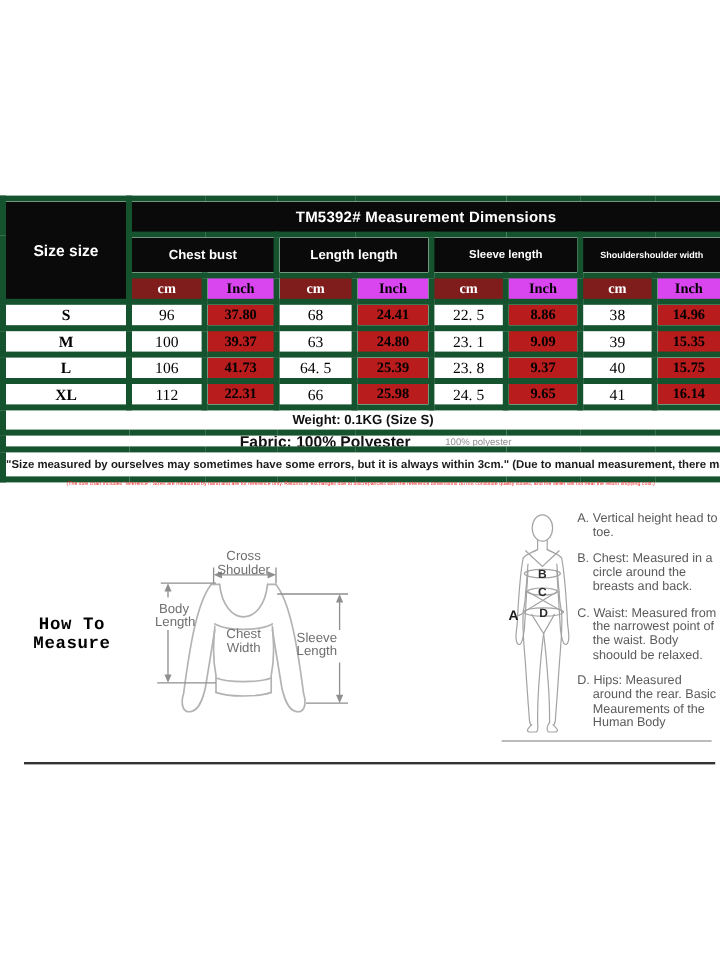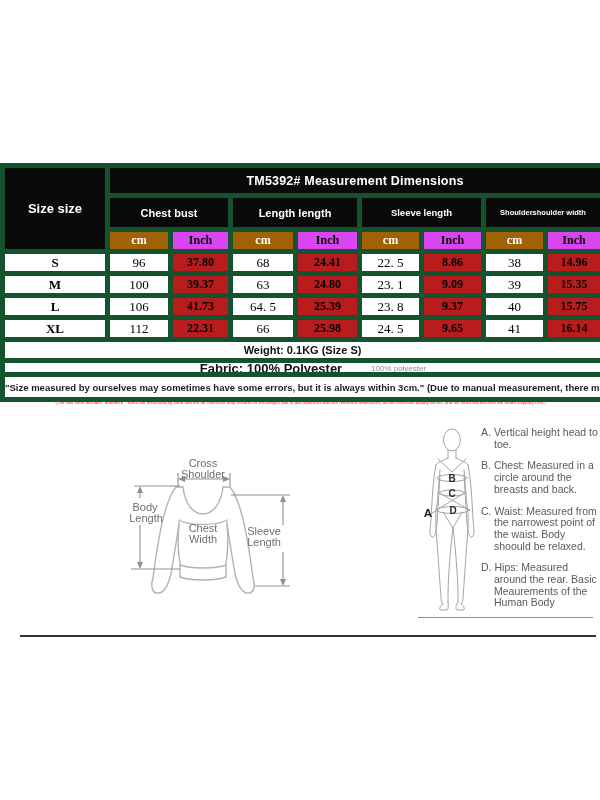--- a/index.html
+++ b/index.html
@@ -12,21 +12,21 @@
   table.size-table td{border:5px solid #14532d;text-align:center;vertical-align:middle;
     padding:0;overflow:hidden;white-space:nowrap;}
   .hdr{background:#0a0a0a;color:#fff;font-weight:bold;}
   td.size-col-hdr{font-size:13px;}
   td.title-cell{font-size:12.5px;letter-spacing:.2px;}
   td.grp{font-size:11px;}
   td.grp.g-sleeve{font-size:9.5px;}
   td.grp.g-shoulder{font-size:7.5px;text-align:center;}
   .r-title{height:30px;} .r-groups{height:34px;} .r-units{height:22px;}
   .r-data{height:22px;} .r-weight{height:21px;} .r-fabric{height:14px;} .r-note{height:25px;}
-  td.unit-cm{background:#a16207;color:#fff;font-family:"Liberation Serif",serif;
+  td.unit-cm{background:#7f1d1d;color:#fff;font-family:"Liberation Serif",serif;
     font-weight:bold;font-size:12px;}
   td.unit-in{background:#d946ef;color:#000;font-family:"Liberation Serif",serif;
     font-weight:bold;font-size:12px;}
   td.c-size{font-family:"Liberation Serif",serif;font-weight:bold;font-size:13px;}
   td.c-cm{font-family:"Liberation Serif",serif;font-size:13px;}
   td.c-in{background:#b91c1c;font-family:"Liberation Serif",serif;font-weight:bold;font-size:12px;}
   td.weight-cell{font-size:11px;font-weight:600;color:#111;}
   td.fabric-cell{position:relative;}
   .fabric-main{position:absolute;left:266px;top:50%;transform:translate(-50%,-50%);
     font-size:13px;font-weight:bold;color:#111;white-space:nowrap;}
@@ -151,20 +151,21 @@
     <tr class="r-note">
       <td class="note-cell" colspan="9">"Size measured by ourselves may sometimes have some errors, but it is always within 3cm." (Due to manual measurement, there may be an error of 1-3cm.)</td>
     </tr>
   </tbody>
     </table>
 
   <div class="red-note">
     <span class="red-note-inner">(The size chart includes "reference". Sizes are measured by hand and are for reference only. Returns or exchanges due to discrepancies with the reference dimensions do not constitute quality issues, and the seller will not bear the return shipping cost.)</span>
   </div>
 
+  <div class="htm-heading">How To Measure</div>
 
   <svg class="garment-svg" width="200" height="190" viewBox="0 0 200 190">
     <g stroke="#b3b3b3" stroke-width="1.4" fill="none" stroke-linecap="round">
       <path d="M76,57 L83,57 M123,57 L130,57"></path>
       <path d="M83,57 C87,93 119,93 123,57"></path>
       <path d="M76,57 C64,72 58,110 53,148 C50,158 53,164 59,163 C66,162 69,152 71,144 L79,95"></path>
       <path d="M130,57 C142,72 148,110 153,148 C156,158 153,164 147,163 C140,162 137,152 135,144 L127,95"></path>
       <path d="M79,92 C78,105 77,118 80,133 L80,147"></path>
       <path d="M127,92 C128,105 129,118 126,133 L126,147"></path>
       <path d="M80,135 C90,139 116,139 126,135"></path>

